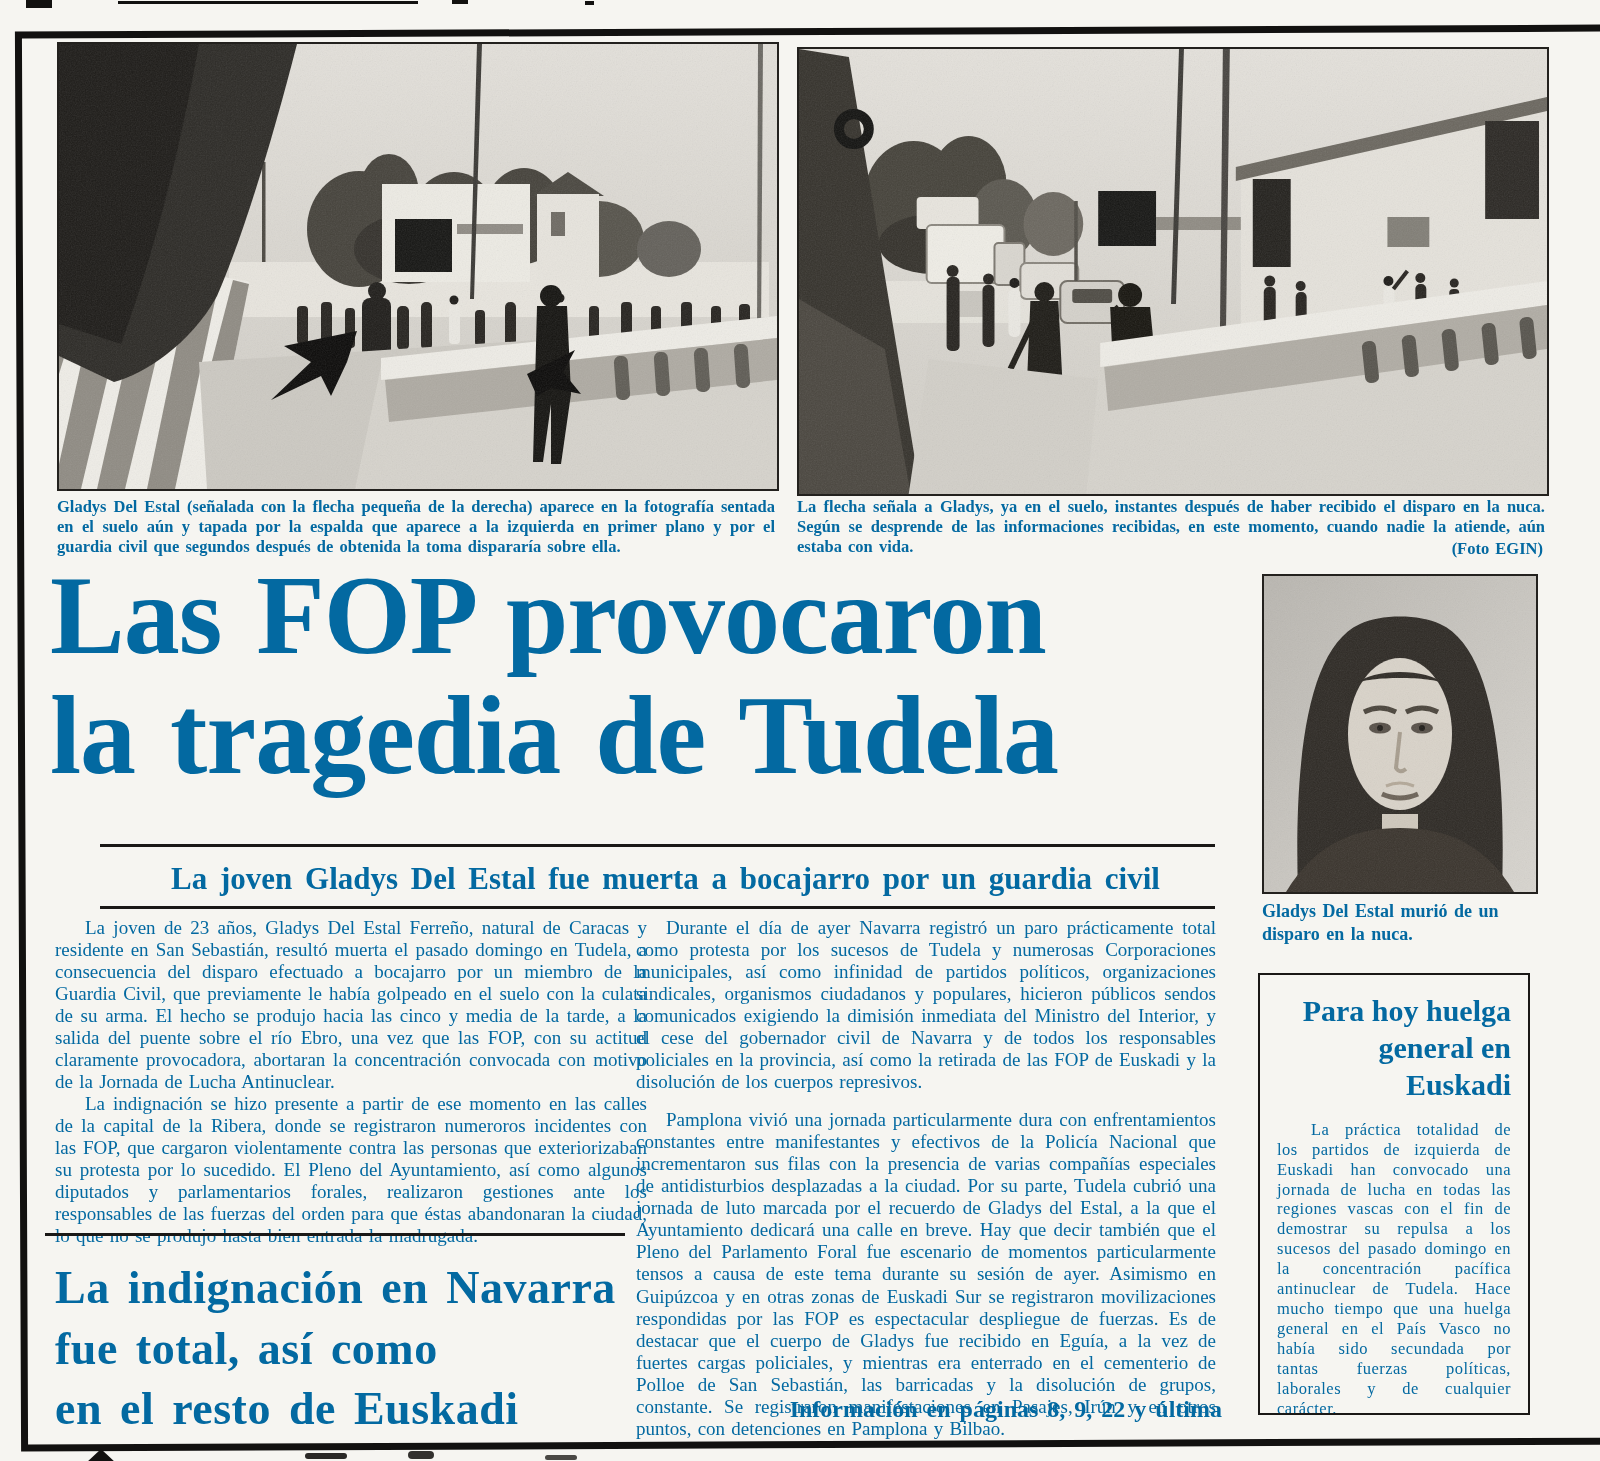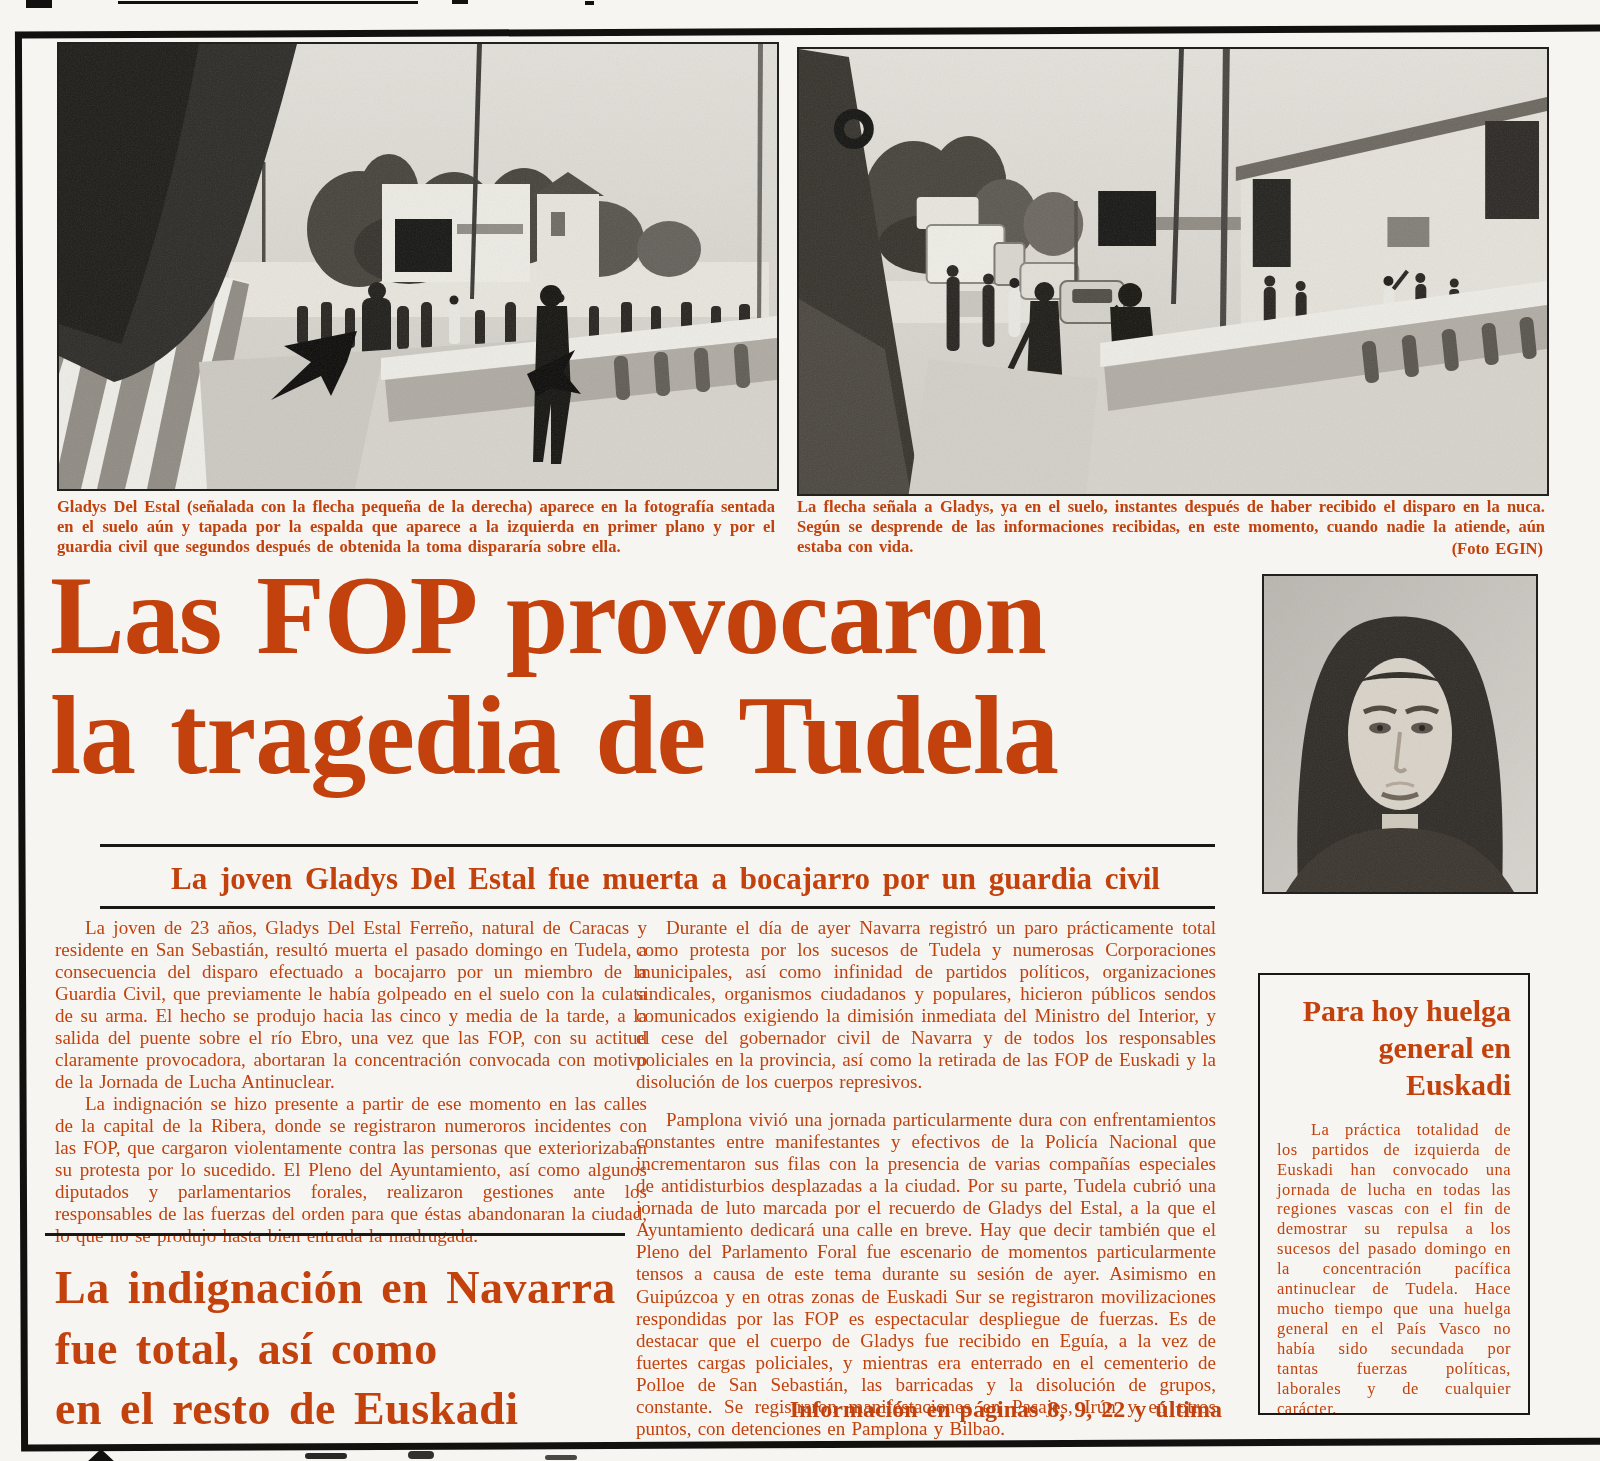--- a/index.html
+++ b/index.html
@@ -1,20 +1,20 @@
 <!DOCTYPE html>
 <html><head>
 <meta charset="utf-8">
 <style>
   html,body{margin:0;padding:0;background:#e9e8e4;}
   .page{
     position:relative;width:1600px;height:1461px;overflow:hidden;
     background:#f6f5f1;
     font-family:"Liberation Serif","DejaVu Serif",serif;
-    color:#c2410c;
+    color:#0369a1;
   }
   
   .frame{
     position:absolute;left:18px;top:28px;width:1600px;height:1406px;
     border:7px solid #121110;
     transform:rotate(-0.25deg);
     pointer-events:none;
   }
   .artifact{position:absolute;background:#121110;}
   
@@ -357,20 +357,21 @@
 
       <path d="M 118,218 Q 136,226 154,218" stroke="#6b6257" stroke-width="5" fill="none"></path>
       <path d="M 122,210 Q 136,204 150,210" stroke="#b3a898" stroke-width="3" fill="none"></path>
 
       <rect x="118" y="238" width="36" height="36" fill="#cfc8bc"></rect>
       <path d="M 22,316 C 52,266 92,252 136,252 C 180,252 220,266 250,316 Z" fill="#3a342d"></path>
       <rect width="272" height="316" filter="url(#gP)" opacity="0.13"></rect>
     </svg>
   </figure>
 
+  <div class="portrait-caption">Gladys Del Estal murió de un disparo en la nuca.</div>
 
   <div class="rule" style="left:100px;top:844px;width:1115px;"></div>
   <h2 class="subheadline" style="margin:8px;">La joven Gladys Del Estal fue muerta a bocajarro por un  guardia civil</h2>
   <div class="rule" style="left:100px;top:906px;width:1115px;"></div>
 
   <div class="bodycol col1" style="left:55px;top:917px;width:592px;">
     <p>La joven de 23 años, Gladys Del Estal Ferreño, natural de Caracas y residente en San Sebastián, resultó muerta el pasado domingo en Tudela, a consecuencia del disparo efectuado a bocajarro por un miembro de la Guardia Civil, que previamente le había golpeado en el suelo con la culata de su arma. El hecho se produjo hacia las cinco y media de la tarde, a la salida del puente sobre el río Ebro, una vez que las FOP, con su actitud claramente provocadora, abortaran la concentración convocada con motivo de la Jornada de Lucha Antinuclear.</p>
     <p>La indignación se hizo presente a partir de ese momento en las calles de la capital de la Ribera, donde se registraron numeroros incidentes con las FOP, que cargaron violentamente contra las personas que exteriorizaban su protesta por lo sucedido. El Pleno del Ayuntamiento, así como algunos diputados y parlamentarios forales, realizaron gestiones ante los responsables de las fuerzas del orden para que éstas abandonaran la ciudad, lo que no se produjo hasta bien entrada la madrugada.</p>
   </div>
 

